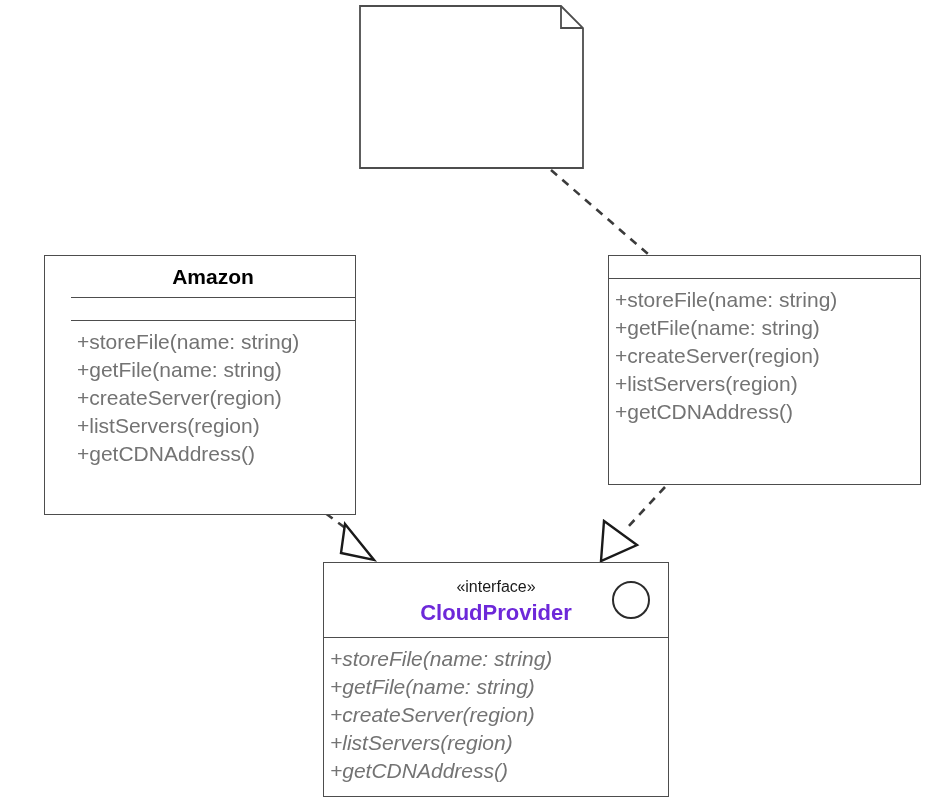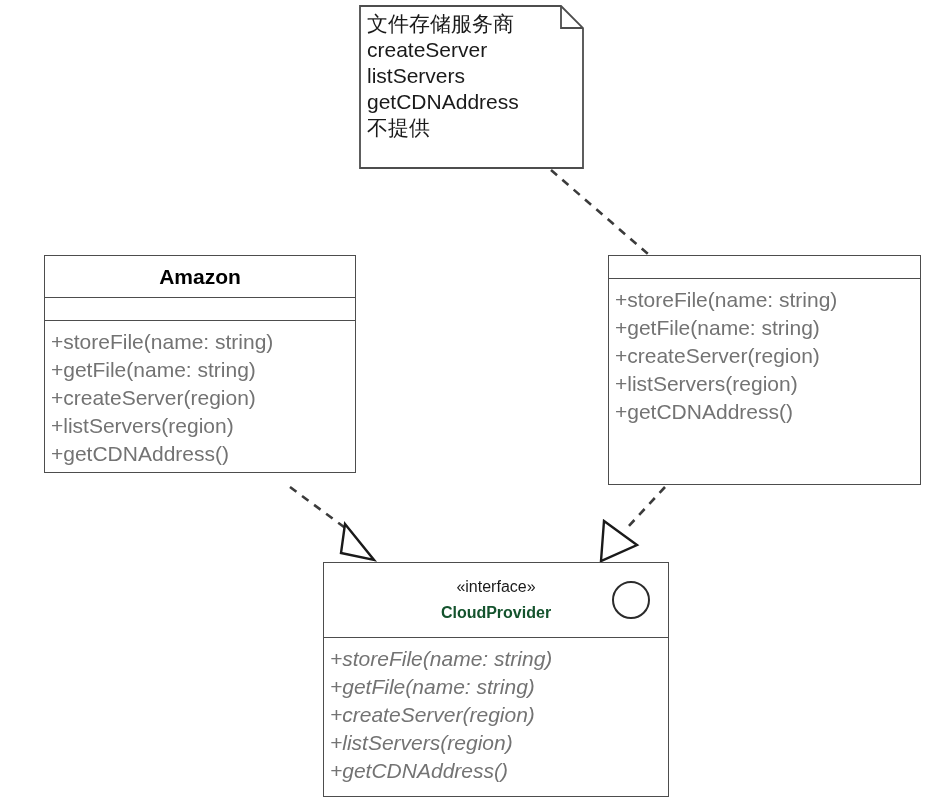--- a/index.html
+++ b/index.html
@@ -95,24 +95,24 @@
     flex-direction: column;
     align-items: center;
     justify-content: center;
   }
   .stereotype {
     font-size: 16px;
     line-height: 24px;
     color: #1a1a1a;
   }
   .iface-name {
-    font-size: 16px;
+    font-size: 22px;
     line-height: 27px;
     font-weight: bold;
-    color: #14532d;
+    color: #6d28d9;
   }
   .lollipop {
     position: absolute;
     right: 18px;
     top: 18px;
     width: 34px;
     height: 34px;
     border: 2px solid #2b2b2b;
     border-radius: 50%;
     background: #ffffff;
@@ -135,30 +135,23 @@
 
     <line x1="665" y1="487" x2="627" y2="528" stroke="#3b3b3b" stroke-width="2.6" stroke-dasharray="8 7" stroke-linecap="butt"></line>
     <polygon points="604,521 637,545 601,561" fill="#ffffff" stroke="#1a1a1a" stroke-width="2.4" stroke-linejoin="miter"></polygon>
   </svg>
 
   <div class="note" style="left:359px; top:5px; width:225px; height:164px;">
     <svg class="note-svg" width="225" height="164" viewBox="0 0 225 164">
       <path d="M1,1 L202,1 L224,23 L224,163 L1,163 Z" fill="#ffffff" stroke="#4d4d4d" stroke-width="1.8" stroke-linejoin="miter"></path>
       <path d="M202,1 L202,23 L224,23" fill="none" stroke="#4d4d4d" stroke-width="1.8" stroke-linejoin="miter"></path>
     </svg>
-    <div class="note-body">
-      <div class="note-line">文件存储服务商</div>
-      <div class="note-line">createServer</div>
-      <div class="note-line">listServers</div>
-      <div class="note-line">getCDNAddress</div>
-      <div class="note-line">不提供</div>
-    </div>
   </div>
 
-  <div class="node" style="left:44px; top:255px; width:312px; height:218px;">
+  <div class="node" style="left:44px; top:255px; width:312px; height:260px;padding-left:26px;">
     <div class="cls-title">Amazon</div>
     <div class="cls-attrs"></div>
     <div class="cls-ops">
       <div class="op">+storeFile(name: string)</div>
       <div class="op">+getFile(name: string)</div>
       <div class="op">+createServer(region)</div>
       <div class="op">+listServers(region)</div>
       <div class="op">+getCDNAddress()</div>
     </div>
   </div>

